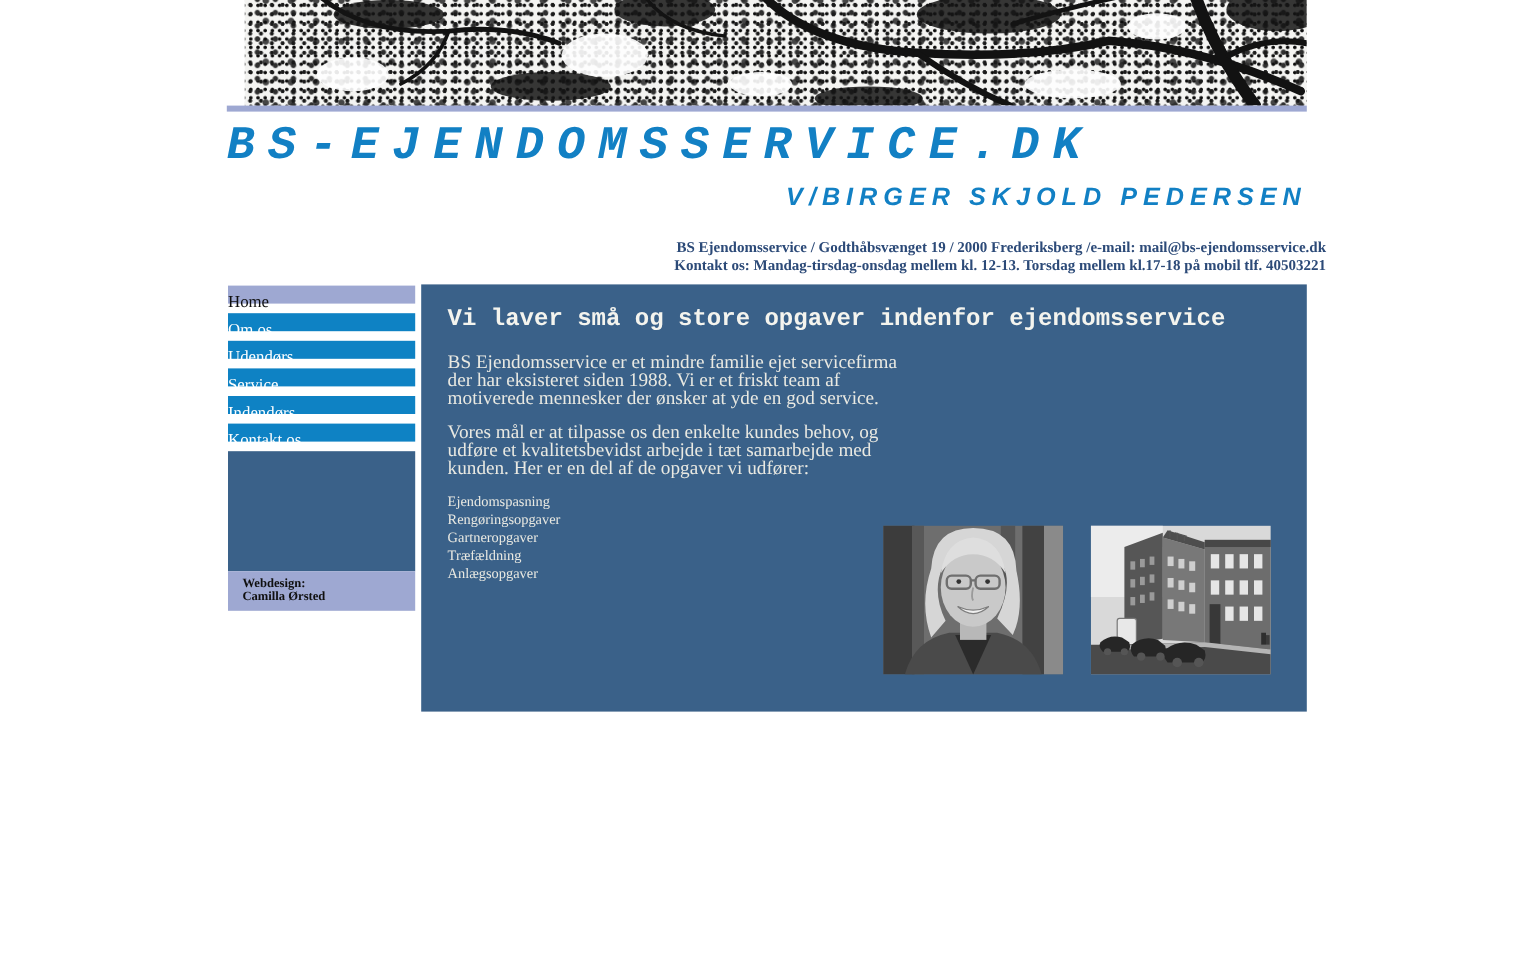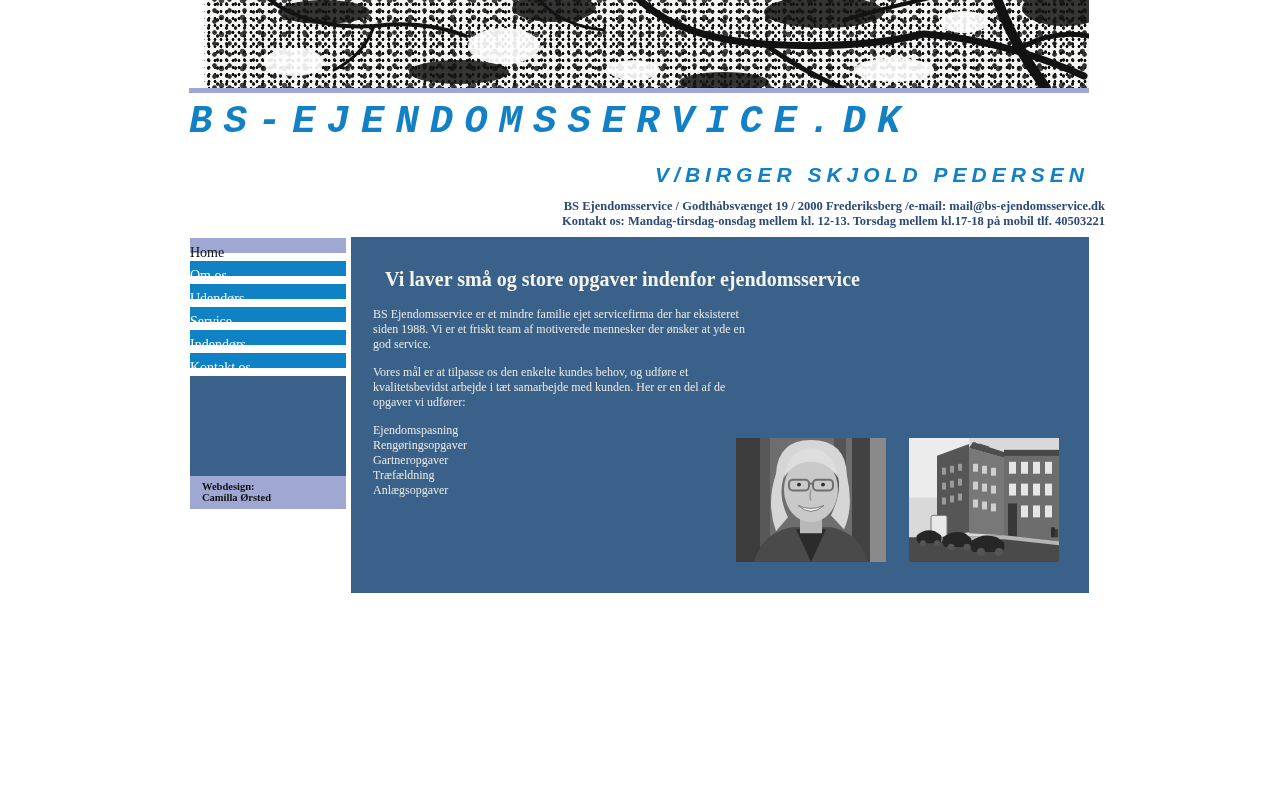--- a/index.html
+++ b/index.html
@@ -18,41 +18,41 @@
     background-position:0 0,3px 5px,2px 1px,7px 9px;}
   .banner svg{position:absolute;left:0;top:0;}
   .banner-underline{position:absolute;left:189px;top:88px;width:900px;height:5px;background:var(--lavender,#9ea8d2);}
 
   
   .logo{position:absolute;left:189px;top:94px;width:900px;height:100px;overflow:hidden;}
   .logo-title{font-family:Liberation Mono, monospace;font-weight:bold;font-style:italic;
     color:var(--logo-blue,#1280c4);font-size:39px;letter-spacing:11px;white-space:nowrap;line-height:56px;}
   .logo-sub{font-family:"Liberation Sans", sans-serif;font-weight:bold;font-style:italic;
     color:var(--logo-blue,#1280c4);font-size:21px;letter-spacing:5px;text-align:right;white-space:nowrap;
-    line-height:26px;margin-top:12px;}
+    line-height:26px;margin-top:2px;}
 
   
   .contact{position:absolute;left:205px;top:199px;width:900px;text-align:right;
     color:var(--contact-color,#2c4a78);font-weight:bold;font-size:12.5px;line-height:15px;}
 
   
   .sidebar{position:absolute;left:190px;top:238px;width:156px;}
   .menu-item{height:15px;line-height:29px;margin-bottom:8px;box-sizing:border-box;
     background:var(--menu-blue,#0e82c4);color:#ffffff;font-weight:normal;font-size:14px;cursor:pointer;}
   .menu-item.active{background:var(--lavender,#9ea8d2);color:#101010;}
   .sidebar-block{height:100px;background:var(--slate,#3a6189);}
   .sidebar-footer{height:33px;background:var(--lavender,#9ea8d2);color:#101010;
     font-weight:bold;font-size:10.5px;line-height:11px;padding:5px 0 0 12px;box-sizing:border-box;}
 
   
   .main{position:absolute;left:351px;top:237px;width:738px;height:356px;background:var(--slate,#3a6189);
     box-sizing:border-box;padding:19px 0 0 22px;}
-  .main h1{margin:12px;font-size:20px;line-height:22px;font-weight:bold;color:#f4f4ee;}
+  .main h1{margin:0;font-size:20px;line-height:22px;font-weight:bold;color:#f4f4ee;font-family:Liberation Mono, monospace;}
   .content-col{width:380px;}
-  .intro-para{margin:0;color:#e9e9e2;font-size:12px;line-height:15px;}
+  .intro-para{margin:0;color:#e9e9e2;font-size:16px;line-height:15px;}
   .intro-para + .intro-para{margin-top:13px;}
   .paras{margin-top:17px;}
   .services{margin-top:13px;color:#e9e9e2;font-size:12px;line-height:15px;}
   .photo{position:absolute;top:201px;width:150px;height:124px;}
   .photo-portrait{left:385px;}
   .photo-street{left:558px;}
 </style>
 </head>
 <body>
 

